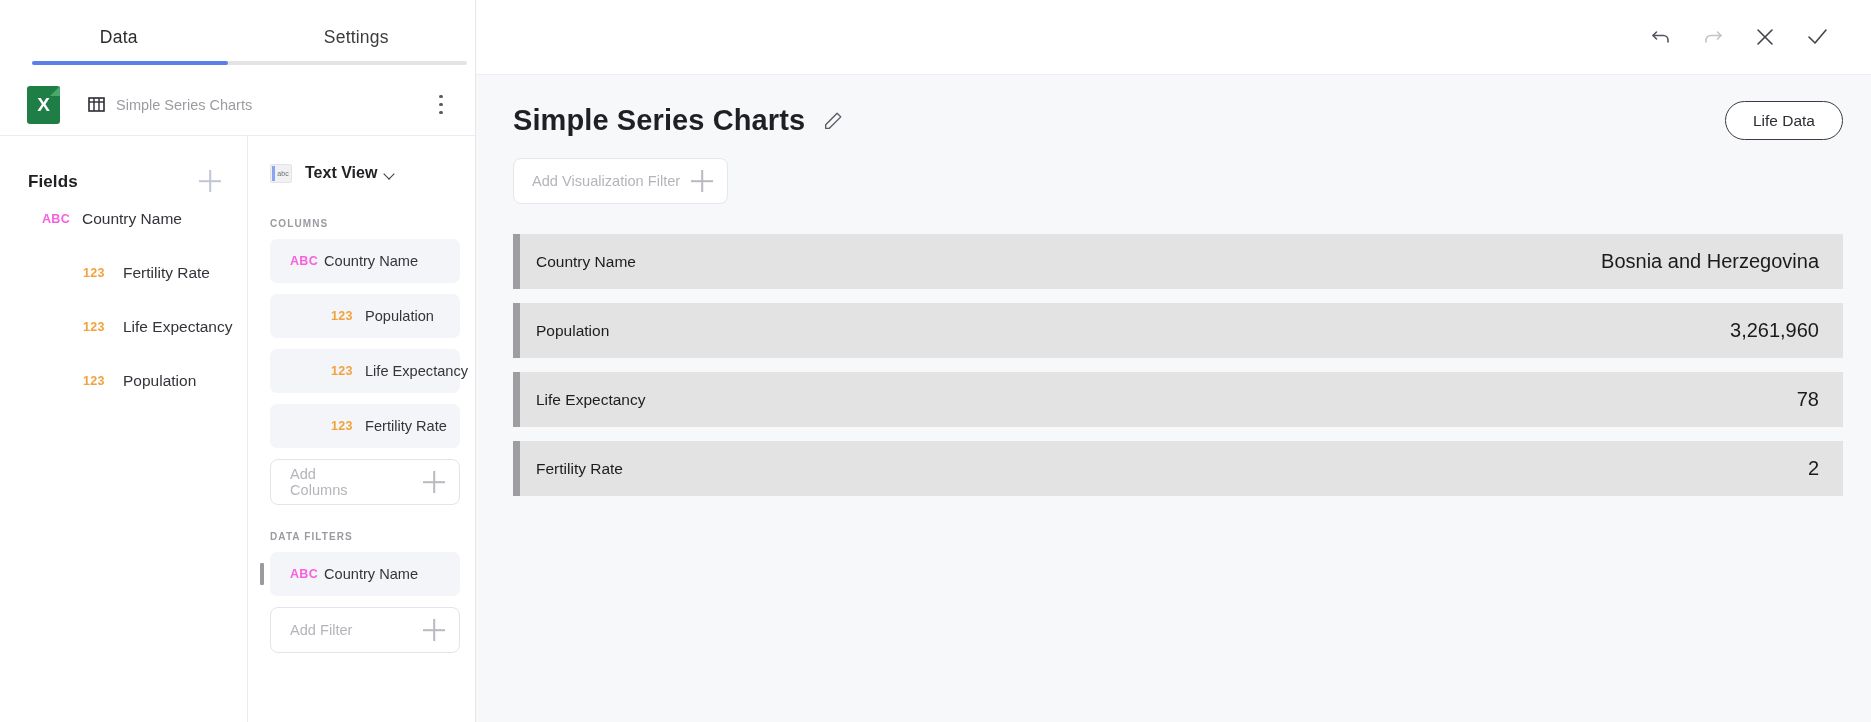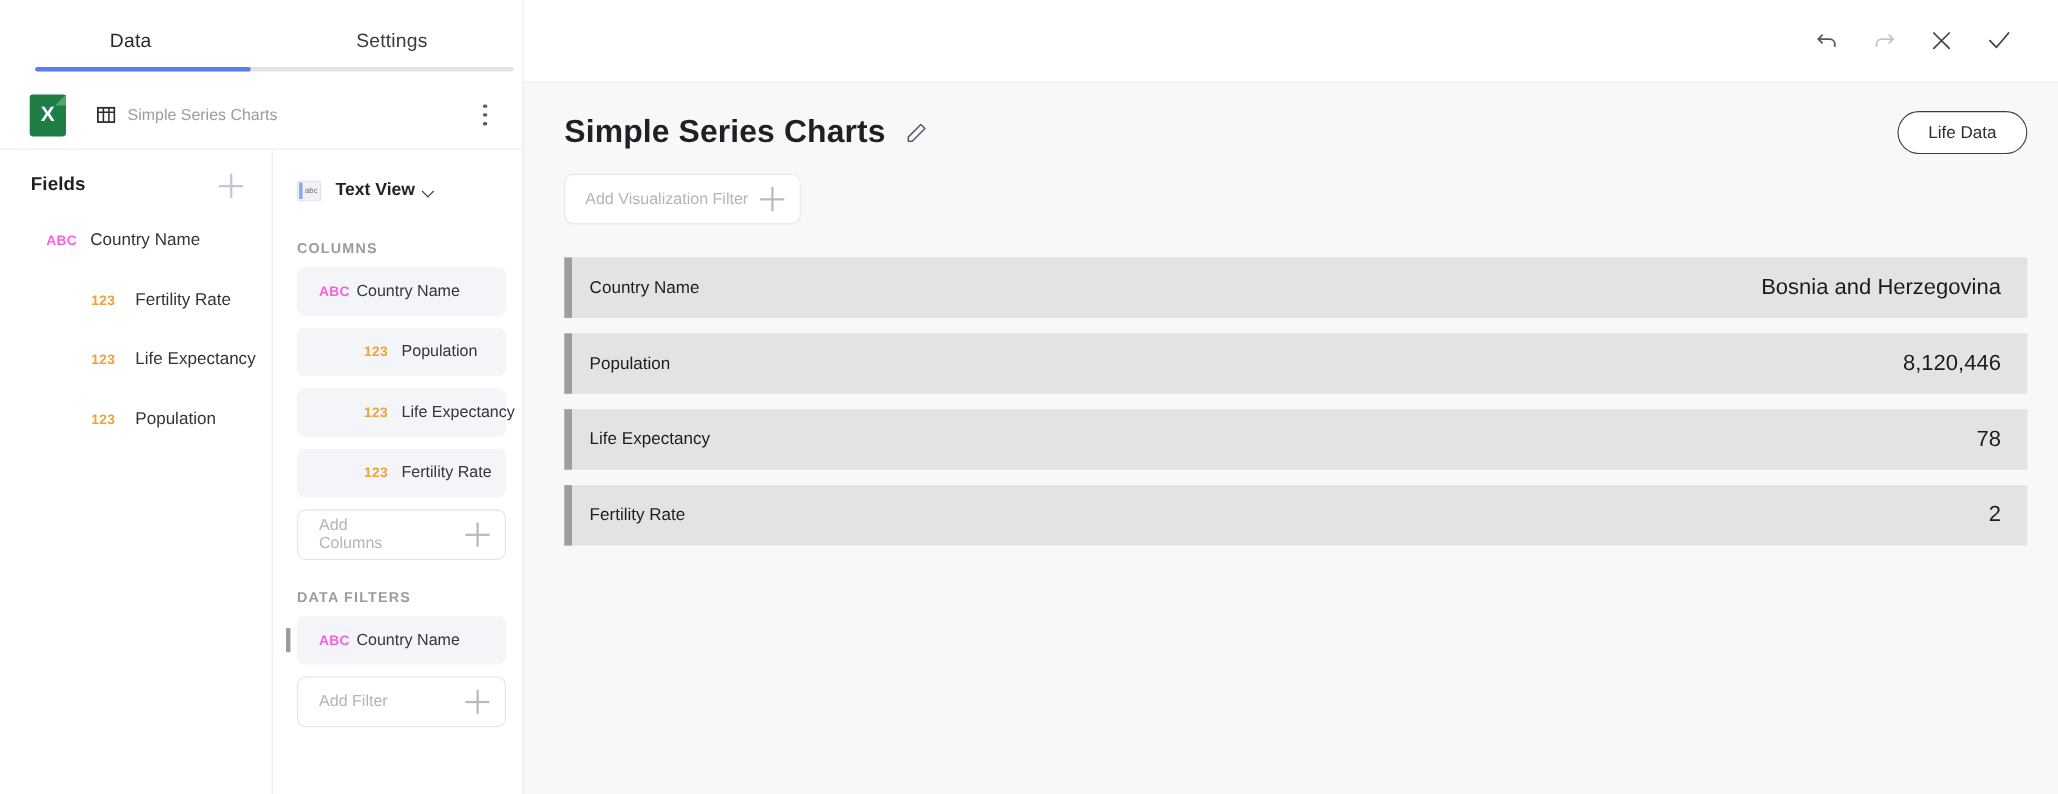--- a/index.html
+++ b/index.html
@@ -91,21 +91,21 @@
 
   .left-body{ display:flex; flex:1; min-height:0; }
 
   
   .fields-col{
     width: 248px; flex:0 0 248px;
     border-right:1px solid #ececf0;
     padding-top: 22px;
   }
   .fields-head{
-    display:flex; align-items:flex-start; justify-content:space-between;
+    display:flex; align-items:flex-end; justify-content:space-between;
     padding: 0 26px 0 28px; height: 34px;
   }
   .fields-title{ font-size:17px; color:#202124; font-weight:bold; letter-spacing:.1px;}
   .plus{
     width:22px;height:22px; position:relative; cursor:pointer; flex:0 0 22px;
   }
   .plus::before,.plus::after{
     content:""; position:absolute; background:#bfc6d4;
   }
   .plus::before{ left:0; top:50%; width:100%; height:1.6px; transform:translateY(-50%);}
@@ -147,21 +147,21 @@
   .chev{
     margin-left:8px; width:11px;height:7px; position:relative; flex:0 0 11px;
   }
   .chev::before{
     content:""; position:absolute; left:0; top:0;
     width:7px;height:7px; border-right:1.6px solid #3a3a40; border-bottom:1.6px solid #3a3a40;
     transform:rotate(45deg);
   }
 
   .section-head{
-    font-size:13px; letter-spacing:1.1px; color:#9a9aa1;
+    font-size:10px; letter-spacing:1.1px; color:#9a9aa1;
     font-weight:bold; padding-left:22px; margin-top:26px; margin-bottom:10px;
   }
   .chip{
     height:44px; margin:0 0 11px 22px; width:190px;
     background:#f4f5f8; border-radius:7px;
     display:flex; align-items:center; padding-left:20px; cursor:pointer;
   }
   .chip .type-badge{ width:30px; flex:0 0 30px; }
   .chip-label{ font-size:14.6px; color:#34353b; margin-left:4px; white-space:nowrap;}
   .addbox{
@@ -382,21 +382,21 @@
         <span class="plus dark"></span>
       </div>
 
       <div class="rows">
         <div class="drow">
           <span class="drow-key">Country Name</span>
           <span class="drow-val">Bosnia and Herzegovina</span>
         </div>
         <div class="drow">
           <span class="drow-key">Population</span>
-          <span class="drow-val">8,120,446</span>
+          <span class="drow-val">3,261,960</span>
         </div>
         <div class="drow">
           <span class="drow-key">Life Expectancy</span>
           <span class="drow-val">78</span>
         </div>
         <div class="drow">
           <span class="drow-key">Fertility Rate</span>
           <span class="drow-val">2</span>
         </div>
       </div>

